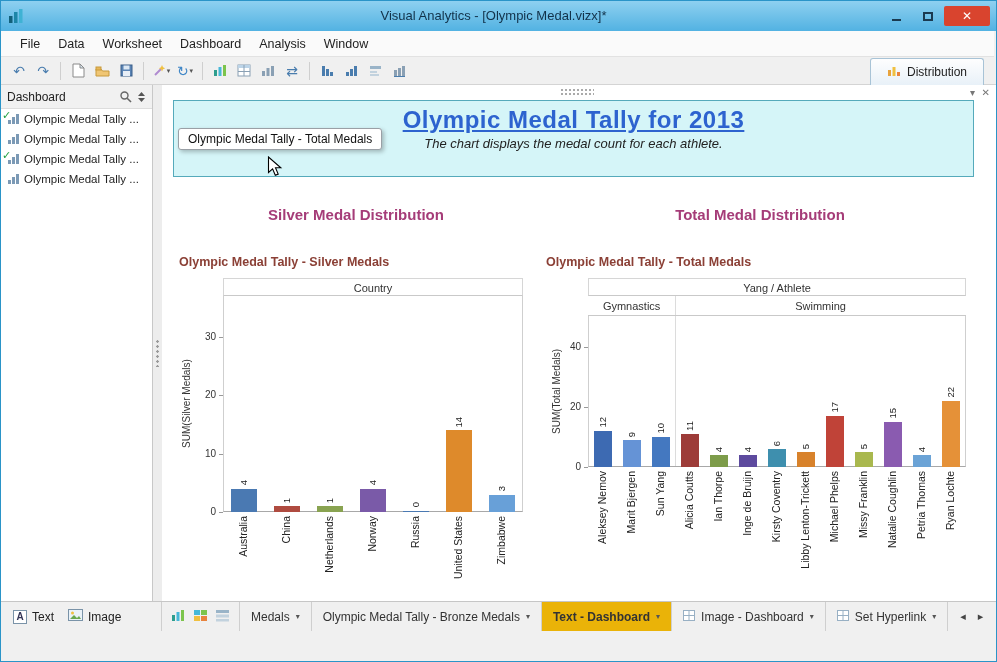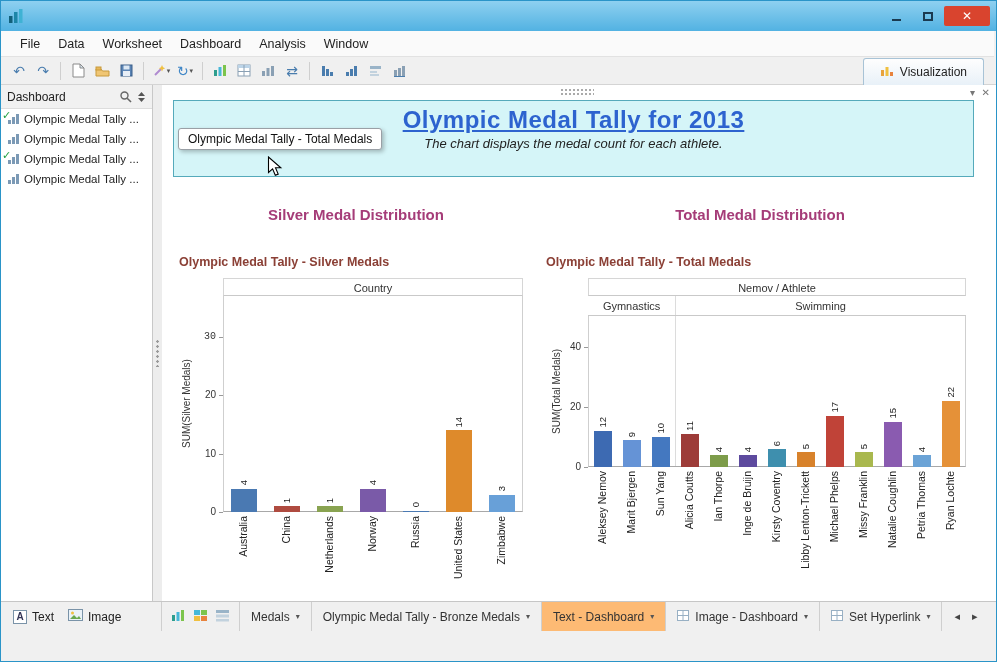--- a/index.html
+++ b/index.html
@@ -81,38 +81,39 @@
   
   .bottombar { position:absolute; left:0; top:600px; right:0; height:30px; background:#f0f0f0;
     border-top:1px solid #c6c6c6; display:flex; align-items:stretch; }
   .footer-left { width:161px; display:flex; align-items:center; gap:14px; padding-left:12px; border-right:1px solid #cfcfcf; }
   .footer-btn { display:flex; align-items:center; gap:5px; font-size:12px; color:#222; }
   .a-icon { width:14px; height:14px; border:1px solid #7a93a8; background:#fff; font-size:10px; font-weight:bold;
     color:#335; display:flex; align-items:center; justify-content:center; }
   .tabbar-icons { display:flex; align-items:center; gap:7px; padding:0 9px; }
   .tabs { display:flex; align-items:stretch; border-left:1px solid #cfcfcf; }
   .tab { display:flex; align-items:center; gap:6px; padding:0 11px; border-right:1px solid #cfcfcf; font-size:12px; color:#333; }
-  .tab.active { background:#fdba74; font-weight:normal; }
+  .tab.active { background:#eab308; font-weight:bold; }
   .tab .caret { font-size:8px; color:#555; }
   .tab-nav { display:flex; align-items:center; gap:12px; padding:0 12px; font-size:11px; color:#444; }
   .statusstrip { position:absolute; left:0; top:630px; right:0; height:30px; background:#f0f0f0; }
 </style>
 </head>
 <body>
 
 <div class="window">
 
   <div class="titlebar">
     <span class="app-icon">
       <svg width="18" height="16">
           <rect x="1" y="8" width="3.5" height="7" fill="#12607a"></rect>
           <rect x="6" y="4" width="3.5" height="11" fill="#1d86a8"></rect>
           <rect x="11" y="1" width="3.5" height="14" fill="#3fb2d4"></rect>
         </svg>
     </span>
+    <span class="title-text">Visual Analytics - [Olympic Medal.vizx]*</span>
     <span class="win-controls">
       <span class="win-btn">
           <span class="min-glyph"></span>
         </span>
       <span class="win-btn">
           <span class="max-glyph"></span>
         </span>
       <span class="win-btn close">✕</span>
     </span>
   </div>
@@ -216,21 +217,21 @@
         </svg>
     </span>
     <div class="viz-tab">
       <span>
         <svg width="14" height="12">
             <rect x="1" y="5" width="3" height="6" fill="#e8a33d"></rect>
             <rect x="5.5" y="2" width="3" height="9" fill="#f0c040"></rect>
             <rect x="10" y="7" width="3" height="4" fill="#e8833d"></rect>
           </svg>
       </span>
-      <span>Visualization</span>
+      <span>Distribution</span>
     </div>
   </div>
 
   <div class="sidebar">
     <div class="sidebar-header">
       <span>Dashboard</span>
       <span class="spacer"></span>
       <span class="sb-icon">
         <svg width="13" height="13">
             <circle cx="5.5" cy="5.5" r="3.5" fill="none" stroke="#666" stroke-width="1.4"></circle>
@@ -309,21 +310,21 @@
 
     <div class="chart" id="chart-left" style="left:14px; top:193px; width:349px; height:312px;">
         <div class="col-header" style="left: 47px; top: 0px; width: 300px; height: 18px; line-height: 18px;">Country</div>
         <div class="plot" style="left: 47px; top: 18px; width: 300px; height: 216px;"></div>
         <div class="tick-label" style="left: 14px; top: 227px; width: 26px; height: 14px; line-height: 14px;">0</div>
         <div class="tick-mark" style="left: 43px; top: 234px; width: 4px; height: 1px;"></div>
         <div class="tick-label" style="left: 14px; top: 168.667px; width: 26px; height: 14px; line-height: 14px;">10</div>
         <div class="tick-mark" style="left: 43px; top: 175.667px; width: 4px; height: 1px;"></div>
         <div class="tick-label" style="left: 14px; top: 110.333px; width: 26px; height: 14px; line-height: 14px;">20</div>
         <div class="tick-mark" style="left: 43px; top: 117.333px; width: 4px; height: 1px;"></div>
-        <div class="tick-label" style="left: 14px; top: 52px; width: 26px; height: 14px; line-height: 14px; font-family: Liberation Mono, monospace;">30</div>
+        <div class="tick-label" style="left: 14px; top: 52px; width: 26px; height: 14px; line-height: 14px;">30</div>
         <div class="tick-mark" style="left: 43px; top: 59px; width: 4px; height: 1px;"></div>
         <div class="ylabel" style="left: 5px; top: 18px; height: 216px;">SUM(Silver Medals)</div>
         <div class="bar" style="left: 55.4286px; top: 210.667px; width: 26px; height: 23.3333px; background: rgb(74, 121, 178);"></div>
         <div class="val-label" style="left: 62.4286px; bottom: 104.333px;">4</div>
         <div class="cat-label" style="left: 61.4286px; top: 238px;">Australia</div>
         <div class="bar" style="left: 98.2857px; top: 228.167px; width: 26px; height: 5.83333px; background: rgb(175, 75, 64);"></div>
         <div class="val-label" style="left: 105.286px; bottom: 86.8333px;">1</div>
         <div class="cat-label" style="left: 104.286px; top: 238px;">China</div>
         <div class="bar" style="left: 141.143px; top: 228.167px; width: 26px; height: 5.83333px; background: rgb(137, 163, 81);"></div>
         <div class="val-label" style="left: 148.143px; bottom: 86.8333px;">1</div>
@@ -335,21 +336,21 @@
         <div class="val-label" style="left: 233.857px; bottom: 82.5px;">0</div>
         <div class="cat-label" style="left: 232.857px; top: 238px;">Russia</div>
         <div class="bar" style="left: 269.714px; top: 152.333px; width: 26px; height: 81.6667px; background: rgb(222, 138, 43);"></div>
         <div class="val-label" style="left: 276.714px; bottom: 162.667px;">14</div>
         <div class="cat-label" style="left: 275.714px; top: 238px;">United States</div>
         <div class="bar" style="left: 312.571px; top: 216.5px; width: 26px; height: 17.5px; background: rgb(104, 160, 216);"></div>
         <div class="val-label" style="left: 319.571px; bottom: 98.5px;">3</div>
         <div class="cat-label" style="left: 318.571px; top: 238px;">Zimbabwe</div>
       </div>
     <div class="chart" id="chart-right" style="left:384px; top:193px; width:423px; height:312px;">
-        <div class="col-header" style="left: 42px; top: 0px; width: 378px; height: 18px; line-height: 18px;">Nemov / Athlete</div>
+        <div class="col-header" style="left: 42px; top: 0px; width: 378px; height: 18px; line-height: 18px;">Yang / Athlete</div>
         <div class="group-header" style="left: 42px; top: 18px; width: 87.2308px; height: 20px; line-height: 20px;">Gymnastics</div>
         <div class="pane-divider" style="left: 129.231px; top: 18px; width: 1px; height: 171px;"></div>
         <div class="group-header" style="left: 129.231px; top: 18px; width: 290.769px; height: 20px; line-height: 20px;">Swimming</div>
         <div class="plot" style="left: 42px; top: 38px; width: 378px; height: 151px;"></div>
         <div class="tick-label" style="left: 14px; top: 182px; width: 21px; height: 14px; line-height: 14px;">0</div>
         <div class="tick-mark" style="left: 38px; top: 189px; width: 4px; height: 1px;"></div>
         <div class="tick-label" style="left: 14px; top: 122px; width: 21px; height: 14px; line-height: 14px;">20</div>
         <div class="tick-mark" style="left: 38px; top: 129px; width: 4px; height: 1px;"></div>
         <div class="tick-label" style="left: 14px; top: 62px; width: 21px; height: 14px; line-height: 14px;">40</div>
         <div class="tick-mark" style="left: 38px; top: 69px; width: 4px; height: 1px;"></div>

